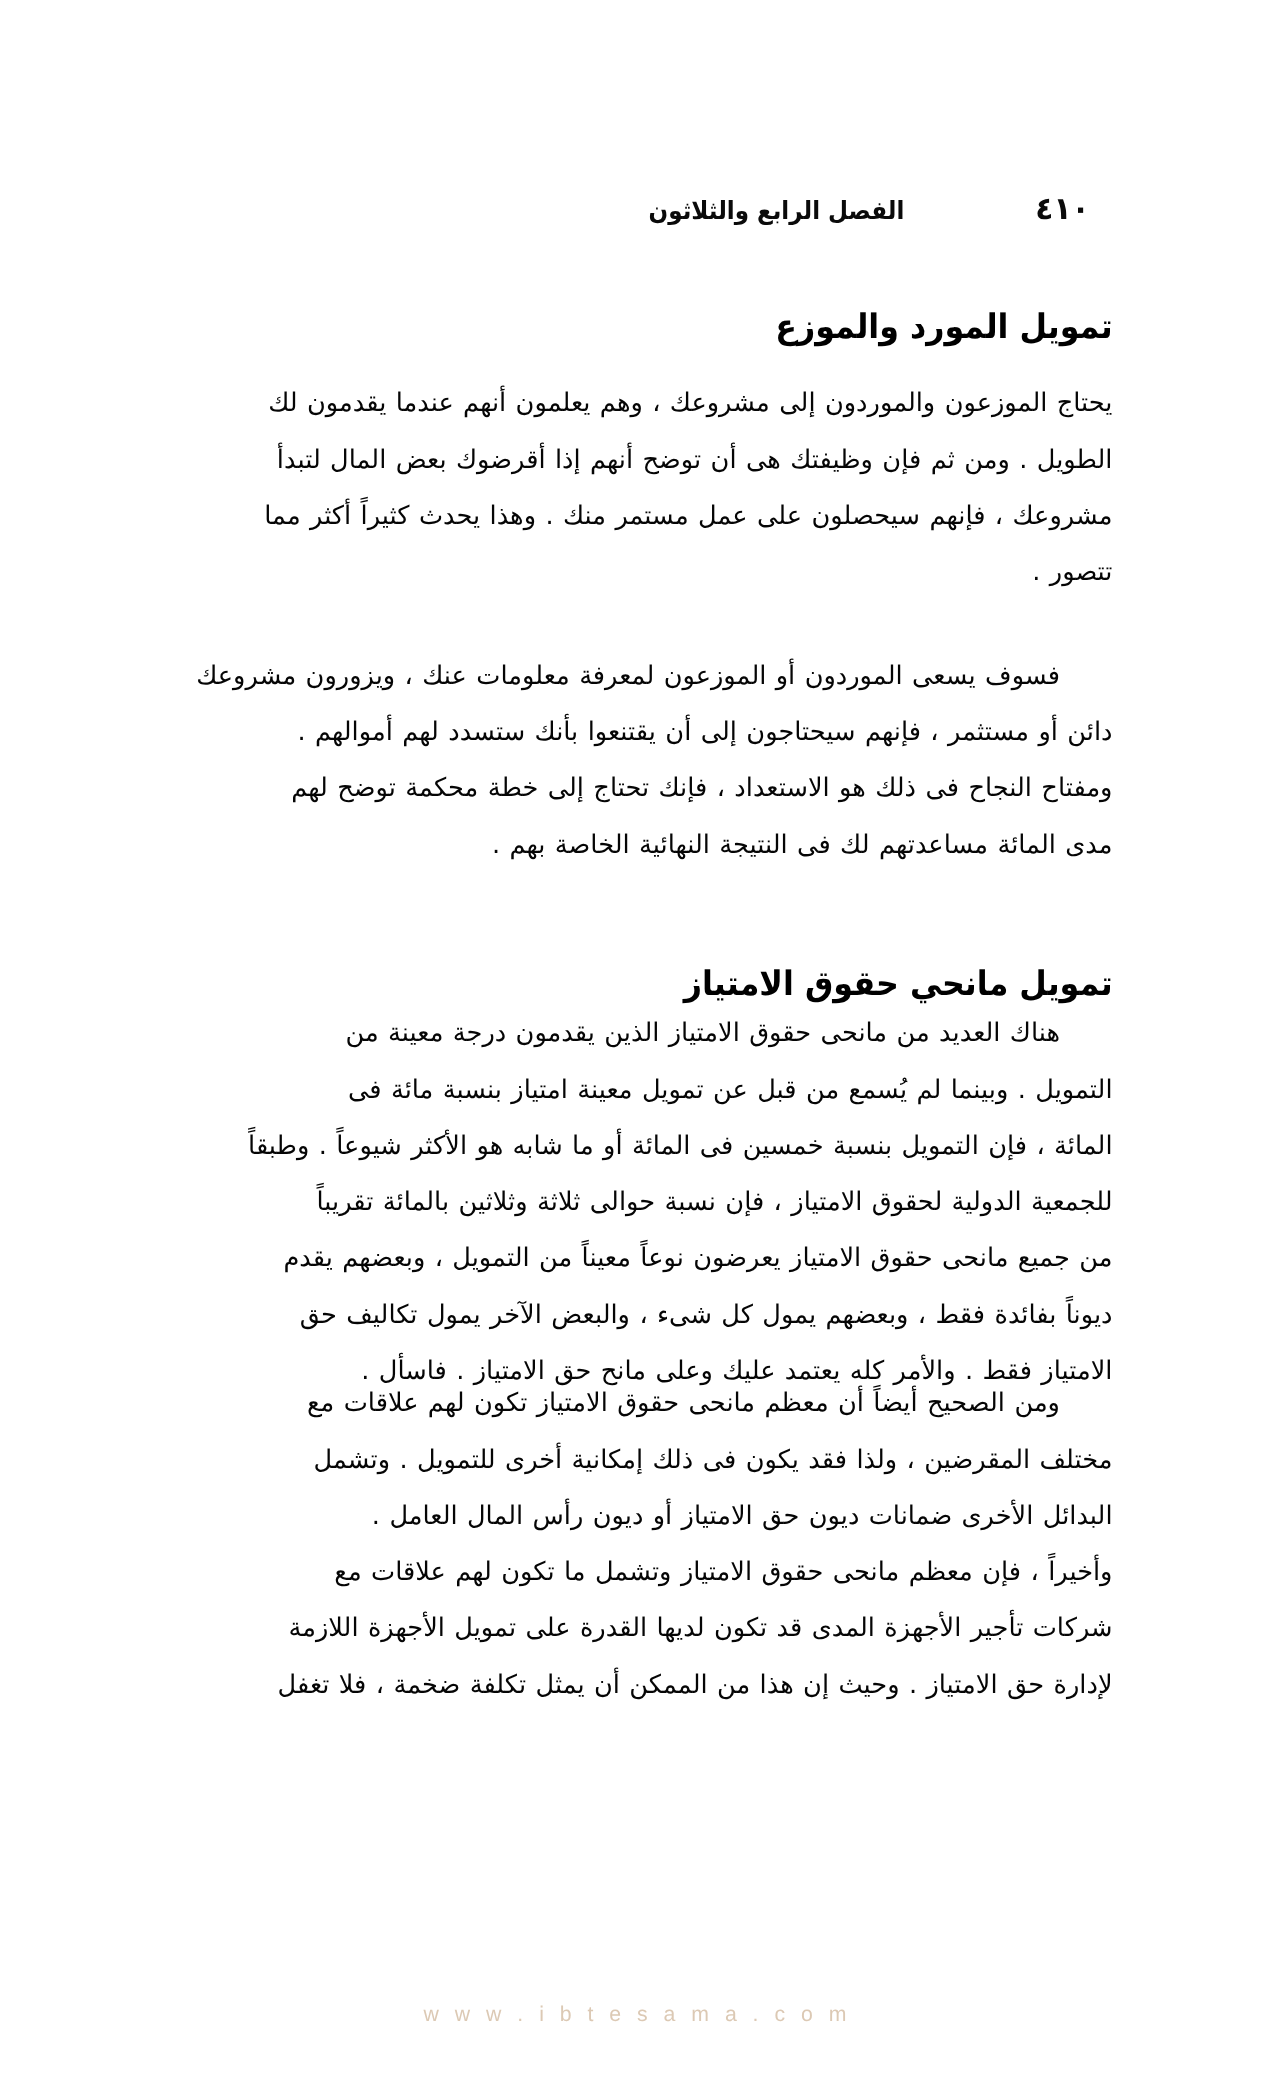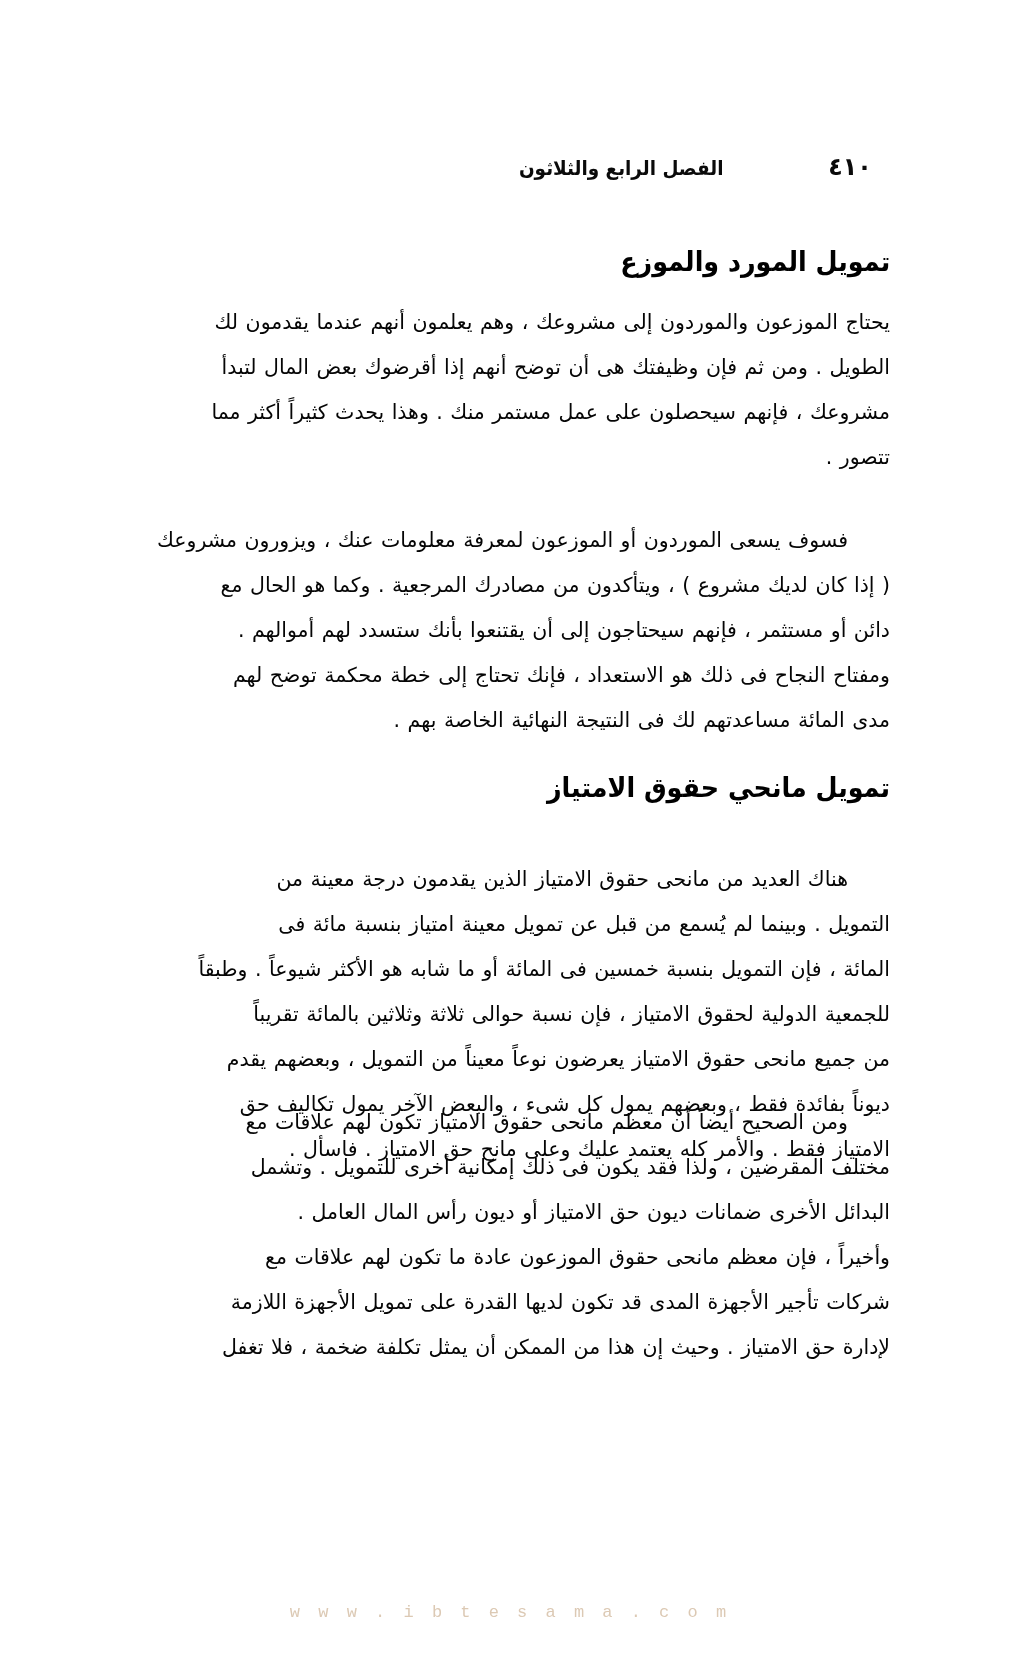--- a/index.html
+++ b/index.html
@@ -95,35 +95,35 @@
 
   .ln-flex.ragged { justify-content: flex-start; }
 
   .ln-flex .w { display: inline-block; }
 
   .ln-indent { padding-right: 42px; }
 
   
   #para-1 { top: 300px; }
   #para-2 { top: 518px; }
-  #para-3 { top: 857px; }
+  #para-3 { top: 804px; }
   #para-4 { top: 1100px; }
 
   
   .watermark {
     position: absolute;
     bottom: 58px;
     left: 0;
     right: 0;
     text-align: center;
     font-size: 17px;
     letter-spacing: 4px;
     color: #dcc9b4;
     direction: ltr;
-    font-family: Liberation Mono, monospace;
+    font-family: Liberation Sans, sans-serif;
   }
 
   
   .scan-tint {
     position: absolute;
     inset: 0;
     pointer-events: none;
     background: #ffffff;
     opacity: 0;
   }
@@ -153,23 +153,20 @@
     <div class="ln-flex ragged">
         <span class="w">تتصور .</span>
       </div>
   </div>
 
   <div class="para" id="para-2">
     <div class="ln-flex ln-indent">
         <span class="w">فسوف يسعى الموردون أو الموزعون لمعرفة معلومات عنك ، ويزورون مشروعك</span>
       </div>
     <div class="ln-flex">
-        <span class="w">( إذا كان لديك مشروع ) ، ويتأكدون من مصادرك المرجعية . وكما هو الحال مع</span>
-      </div>
-    <div class="ln-flex">
         <span class="w">دائن أو مستثمر ، فإنهم سيحتاجون إلى أن يقتنعوا بأنك ستسدد لهم أموالهم .</span>
       </div>
     <div class="ln-flex">
         <span class="w">ومفتاح النجاح فى ذلك هو الاستعداد ، فإنك تحتاج إلى خطة محكمة توضح لهم</span>
       </div>
     <div class="ln-flex ragged">
         <span class="w">مدى المائة مساعدتهم لك فى النتيجة النهائية الخاصة بهم .</span>
       </div>
   </div>
 
@@ -203,21 +200,21 @@
     <div class="ln-flex ln-indent">
         <span class="w">ومن الصحيح أيضاً أن معظم مانحى حقوق الامتياز تكون لهم علاقات مع</span>
       </div>
     <div class="ln-flex">
         <span class="w">مختلف المقرضين ، ولذا فقد يكون فى ذلك إمكانية أخرى للتمويل . وتشمل</span>
       </div>
     <div class="ln-flex">
         <span class="w">البدائل الأخرى ضمانات ديون حق الامتياز أو ديون رأس المال العامل .</span>
       </div>
     <div class="ln-flex">
-        <span class="w">وأخيراً ، فإن معظم مانحى حقوق الموزعون عادة ما تكون لهم علاقات مع</span>
+        <span class="w">وأخيراً ، فإن معظم مانحى حقوق الامتياز وتشمل ما تكون لهم علاقات مع</span>
       </div>
     <div class="ln-flex">
         <span class="w">شركات تأجير الأجهزة المدى قد تكون لديها القدرة على تمويل الأجهزة اللازمة</span>
       </div>
     <div class="ln-flex">
         <span class="w">لإدارة حق الامتياز . وحيث إن هذا من الممكن أن يمثل تكلفة ضخمة ، فلا تغفل</span>
       </div>
   </div>
 
   <div class="watermark">w w w . i b t e s a m a . c o m</div>

